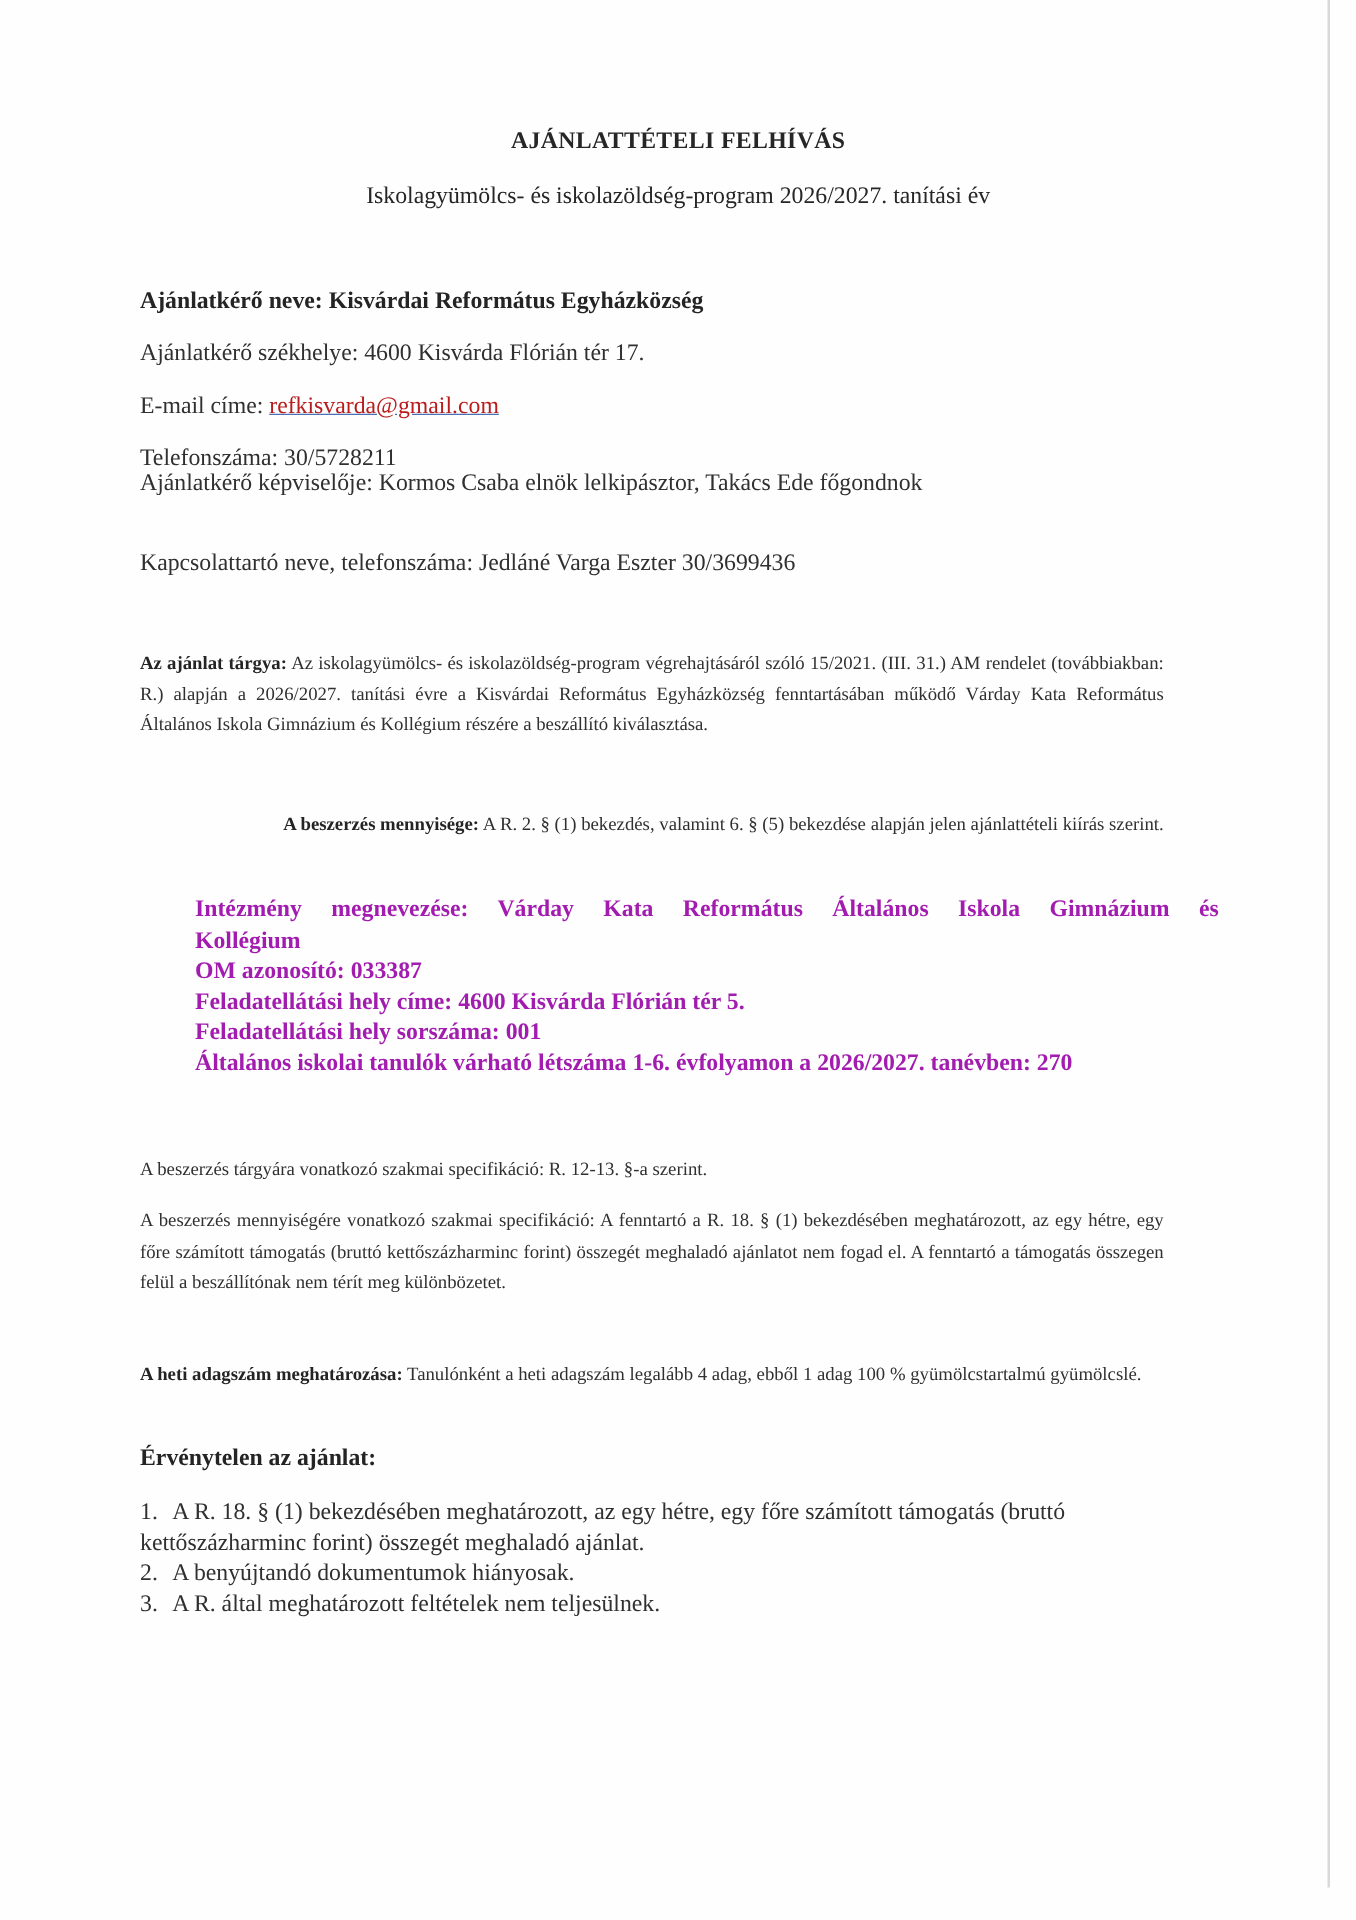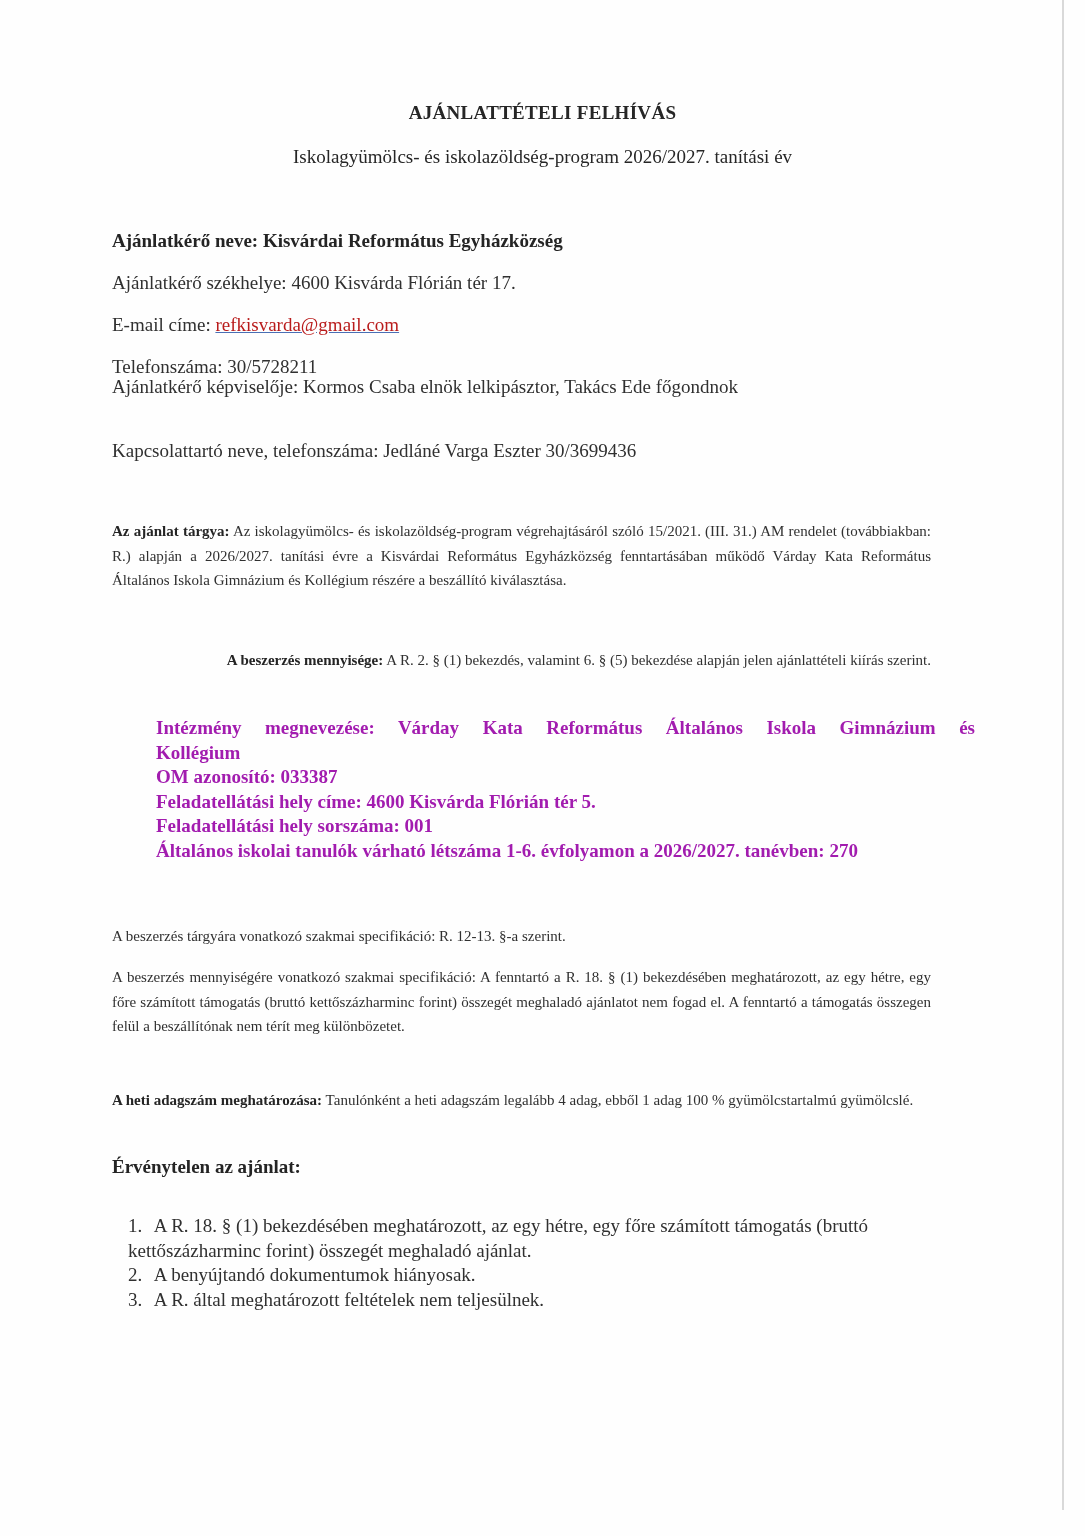--- a/index.html
+++ b/index.html
@@ -84,21 +84,21 @@
     }
     .block .row { display: block; }
     .block .row.justify { text-align: justify; text-align-last: justify; }
     .list {
       position: absolute;
       left: 112px;
       width: 819px;
       font-size: 19px;
       line-height: 24.5px;
       color: #303030;
-      margin: 16px; padding: 0;
+      margin: 0; padding: 0;
       list-style: none;
     }
     .list li { margin: 0; padding: 0; }
     .list .num { display: inline-block; width: 22px; }
   </style>
 </head>
 <body>
 
 <div class="page">
   <div class="scan-edge"></div>

